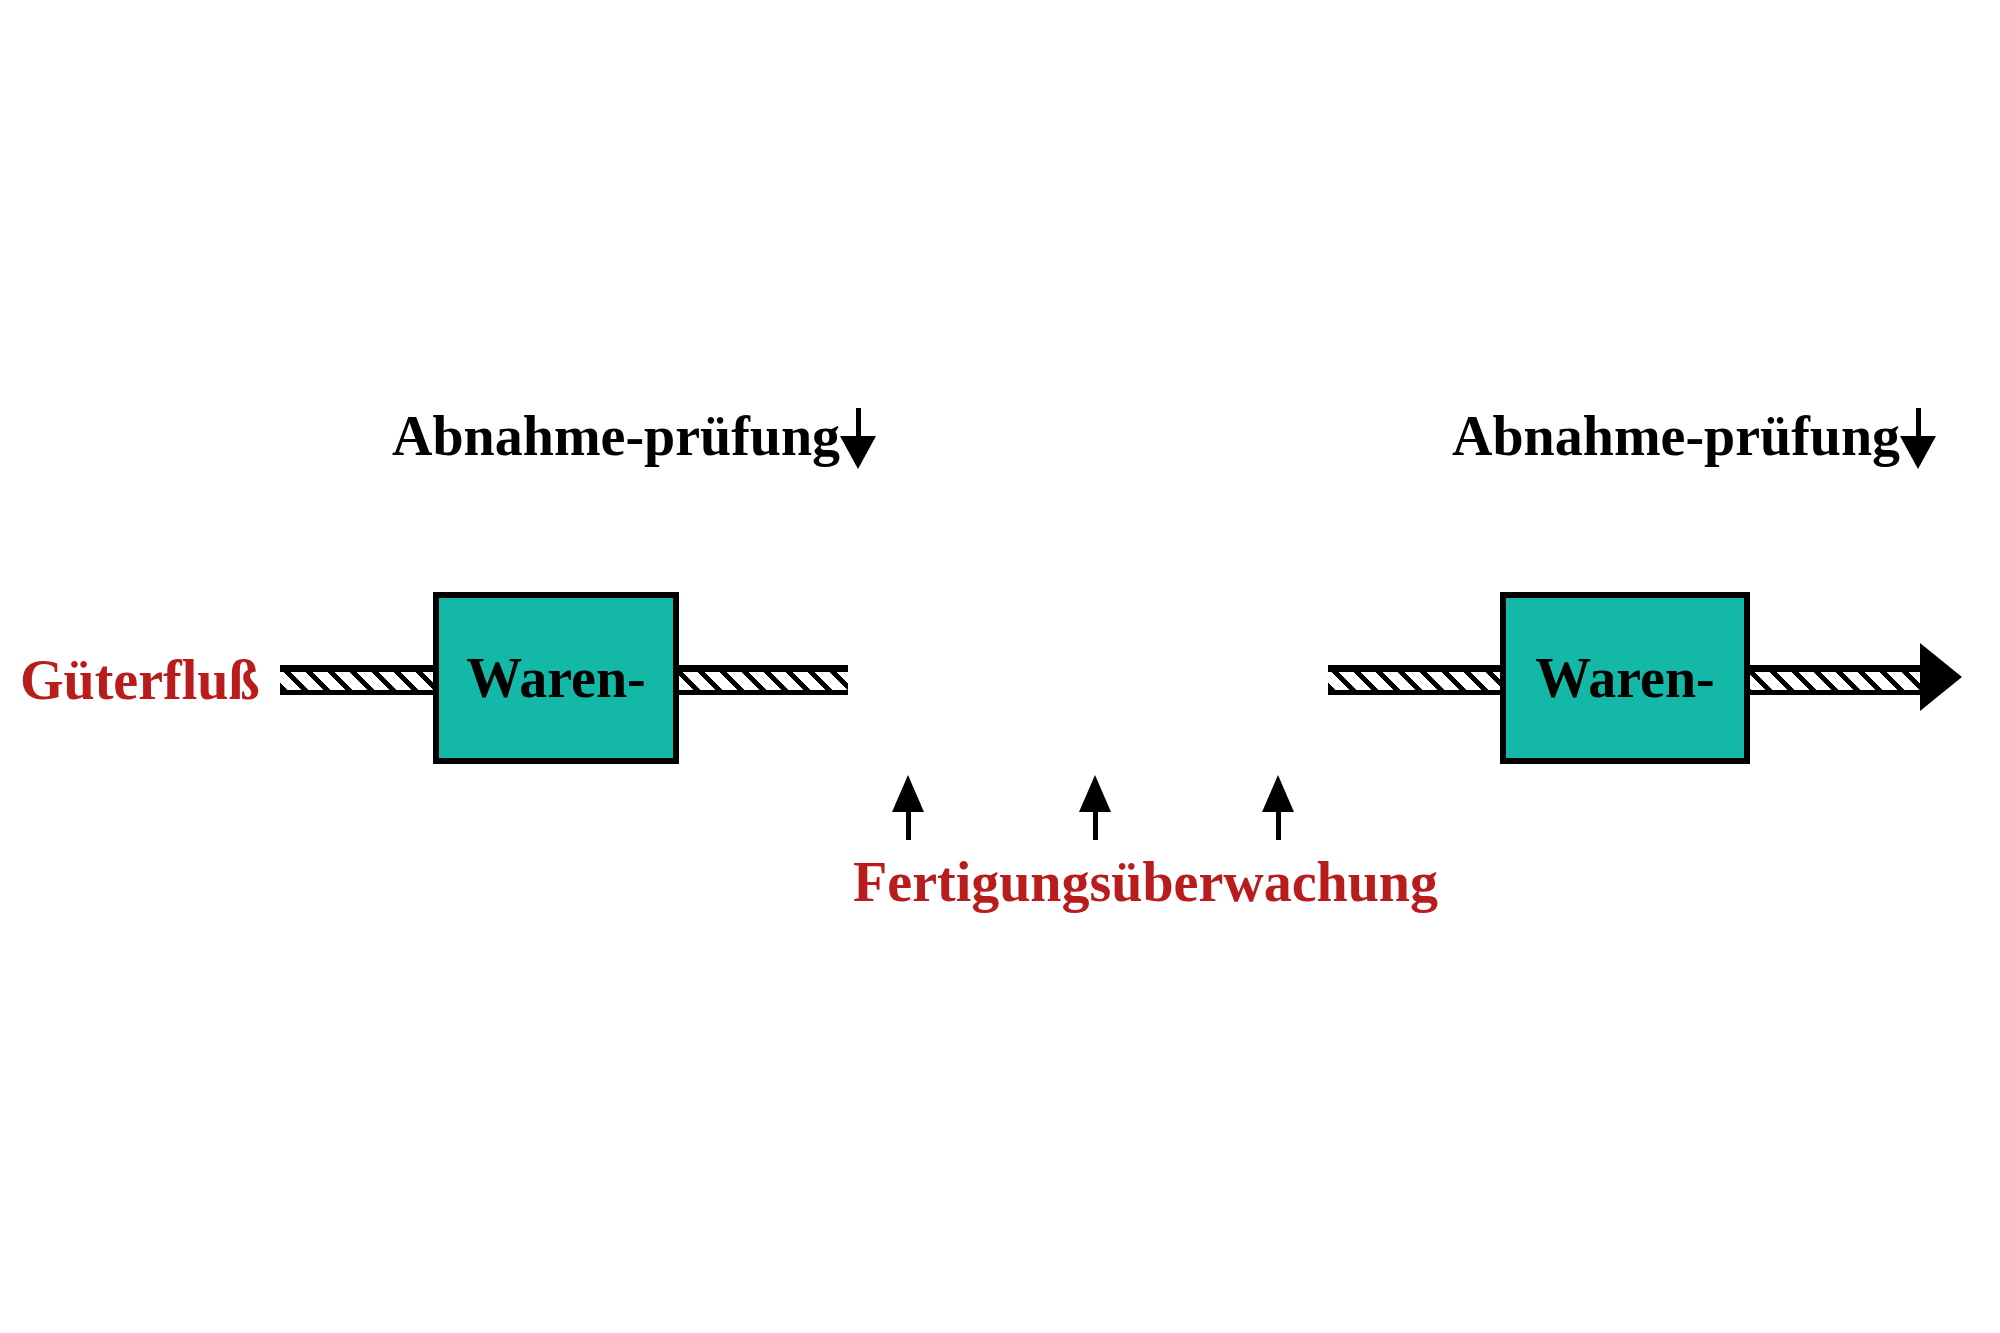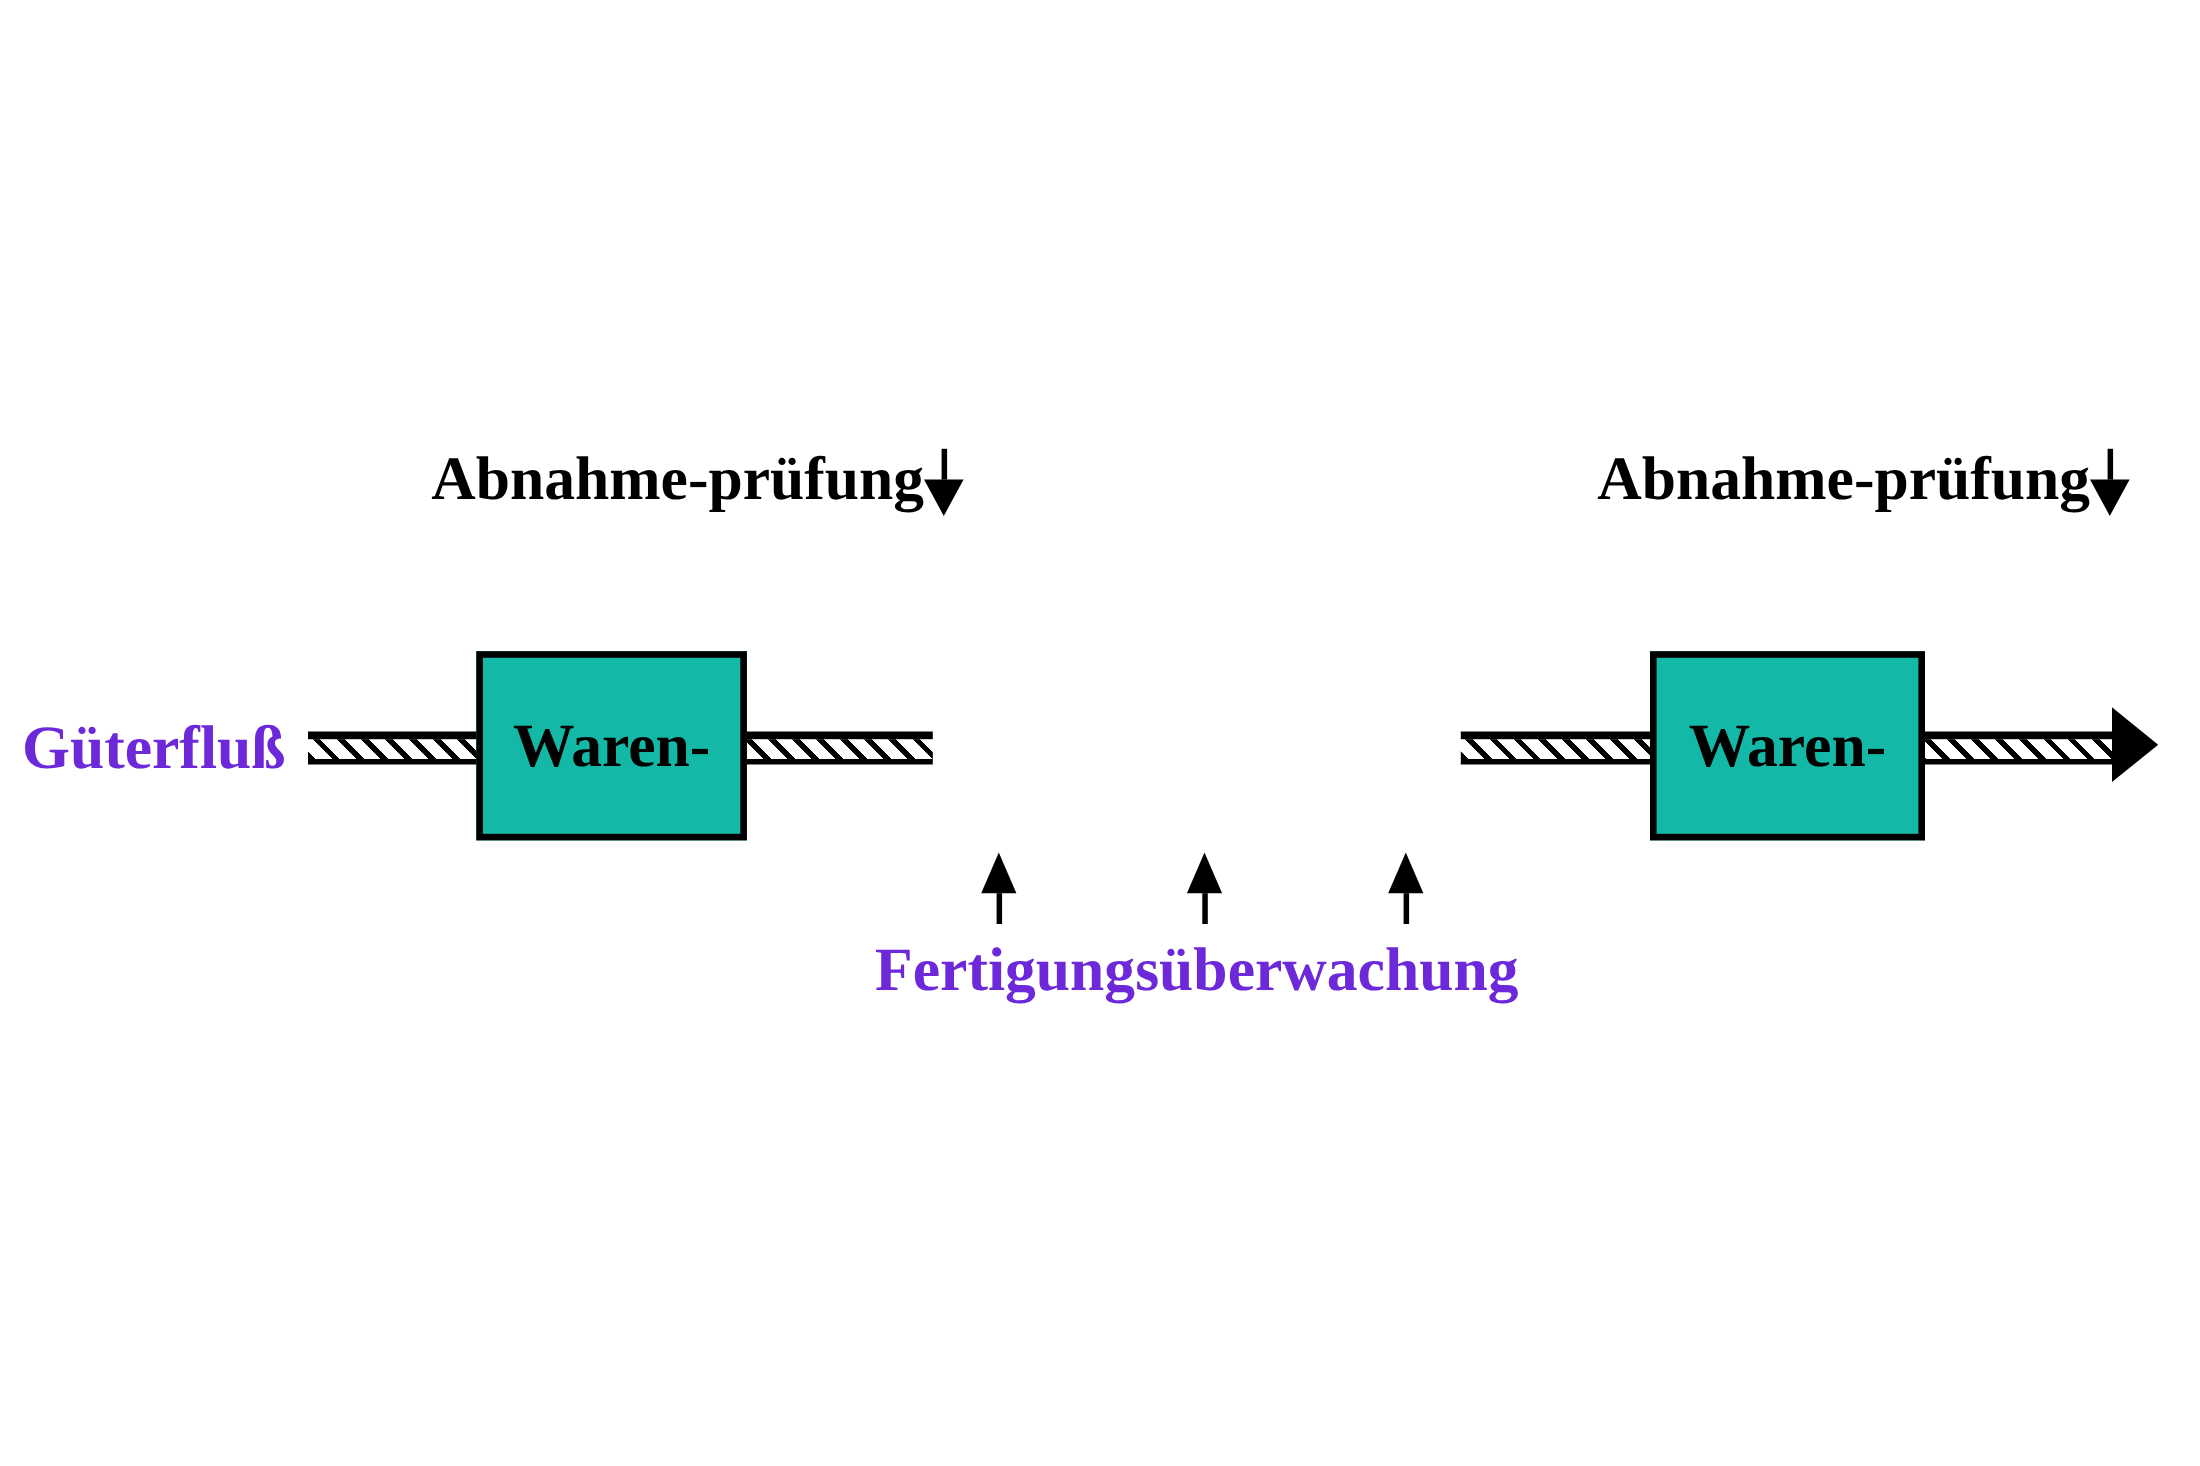--- a/index.html
+++ b/index.html
@@ -17,23 +17,23 @@
     overflow: hidden;
   }
 
   
   .txt {
     position: absolute;
     font-weight: bold;
     font-size: 56px;
     line-height: 60px;
     white-space: nowrap;
-    color: #6d28d9;
+    color: #b91c1c;
   }
-  .center { text-align: center; }
+  .center { text-align: right; }
 
   
   .band {
     position: absolute;
     top: 665px;
     height: 18px;
     border-top: 7px solid #000;
     border-bottom: 5px solid #000;
     background: repeating-linear-gradient(45deg, #000 0 5px, transparent 5px 15.5px);
     z-index: 1;

